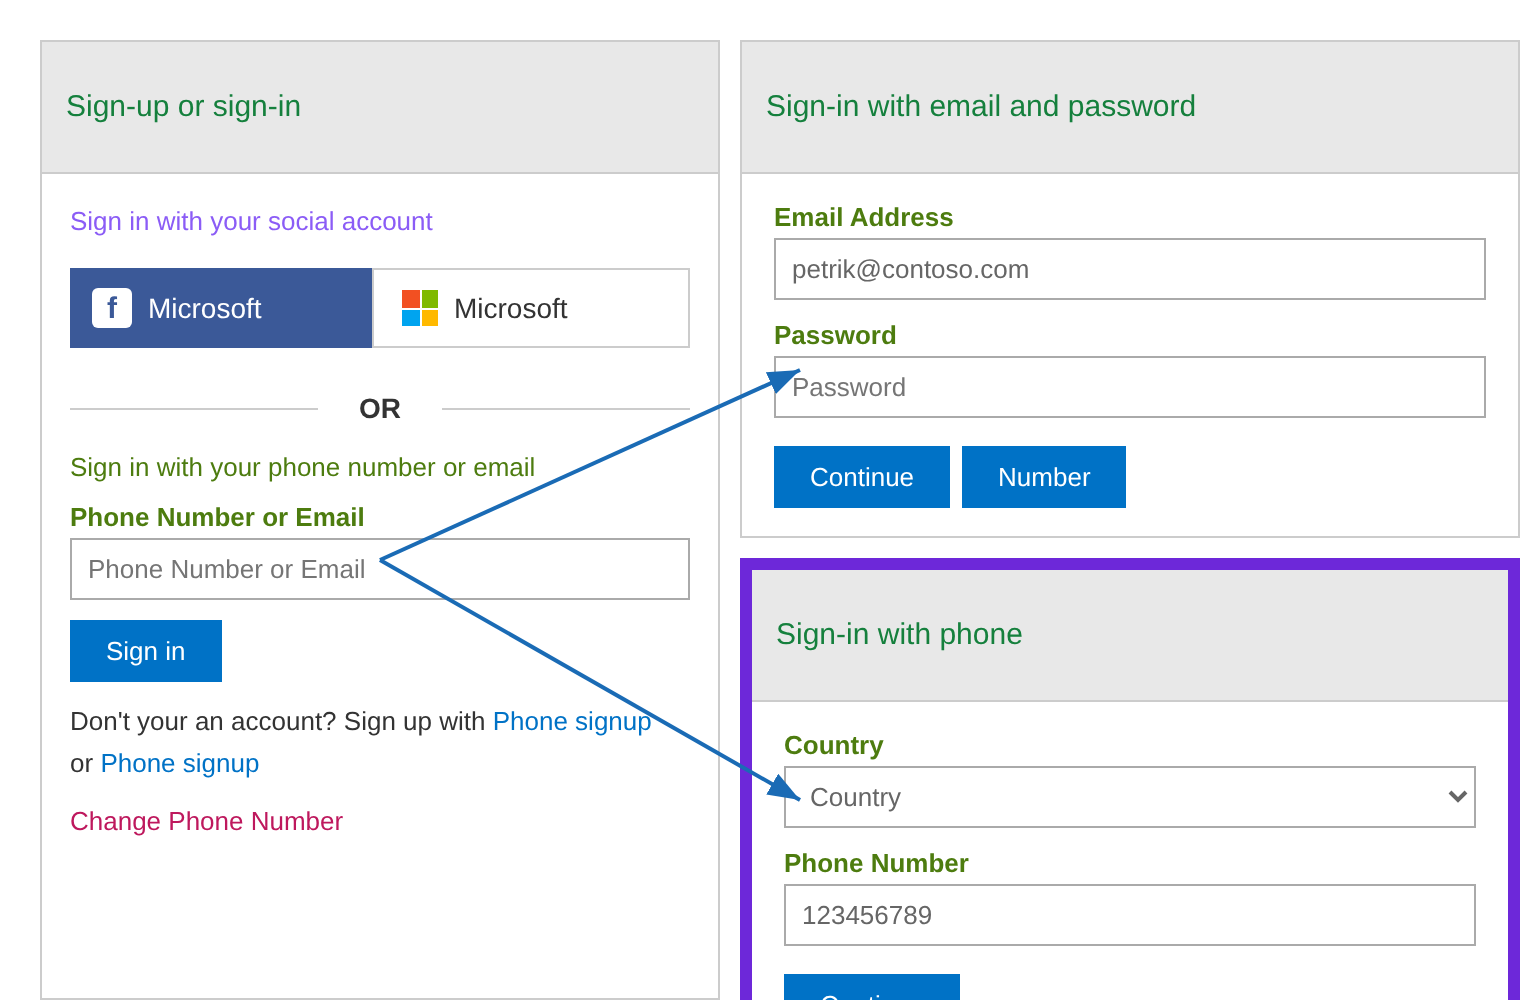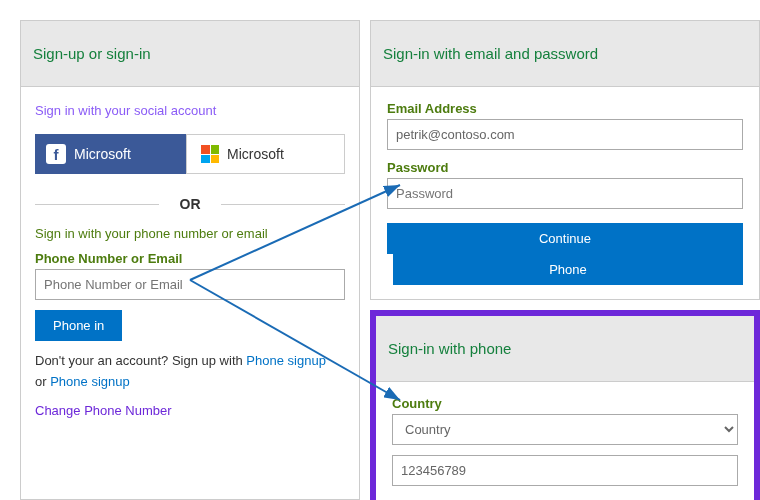--- a/index.html
+++ b/index.html
@@ -178,21 +178,21 @@
       line-height: 1.6;
     }
 
     .link {
       color: #0072c6;
       cursor: pointer;
       text-decoration: none;
     }
 
     .change-phone {
-      color: #6d28d9;
+      color: #be185d;
       cursor: pointer;
       font-size: 13px;
       text-decoration: none;
     }
 
     
     .right-column {
       flex: 1;
       display: flex;
       flex-direction: column;
@@ -211,21 +211,21 @@
 
     .right-panel-body {
       padding: 14px 16px;
       display: flex;
       flex-direction: column;
       gap: 10px;
     }
 
     .button-row {
       display: flex;
-      flex-direction: column;
+      flex-direction: row;
       gap: 0;
       margin-top: 4px;
     }
 
     select {
       width: 100%;
       padding: 6px 8px;
       border: 1px solid #aaa;
       font-size: 13px;
       color: #666;
@@ -287,21 +287,21 @@
 
         <div class="or-divider">OR</div>
 
         <div class="phone-label">Sign in with your phone number or email</div>
         <div>
           <div class="field-label">Phone Number or Email</div>
           <input type="text" placeholder="Phone Number or Email" style="">
         </div>
 
         <div>
-          <button class="btn-primary">Phone in</button>
+          <button class="btn-primary">Sign in</button>
         </div>
 
         <div class="signup-text">
           <span>Don't your an account? Sign up with</span>
           <a class="link">Phone signup</a>
           <br>
           <span>or</span>
           <a class="link">Phone signup</a>
         </div>
 
@@ -317,35 +317,36 @@
           <div>
             <div class="field-label">Email Address</div>
             <input type="email" value="petrik@contoso.com" style="">
           </div>
           <div>
             <div class="field-label">Password</div>
             <input type="password" placeholder="Password" style="">
           </div>
           <div class="button-row">
             <button class="btn-primary">Continue</button>
-            <button class="btn-cancel">Phone</button>
+            <button class="btn-cancel">Number</button>
           </div>
         </div>
       </div>
 
       <div class="bottom-right-panel">
         <div class="panel-header">Sign-in with phone</div>
         <div class="right-panel-body">
           <div>
             <div class="field-label">Country</div>
             <select>
               <option>Country</option>
             </select>
           </div>
           <div>
+            <div class="field-label">Phone Number</div>
             <input type="text" value="123456789" style="">
           </div>
           <div class="button-row">
             <button class="btn-primary">Continue</button>
           </div>
         </div>
       </div>
     </div>
   </div>
 

